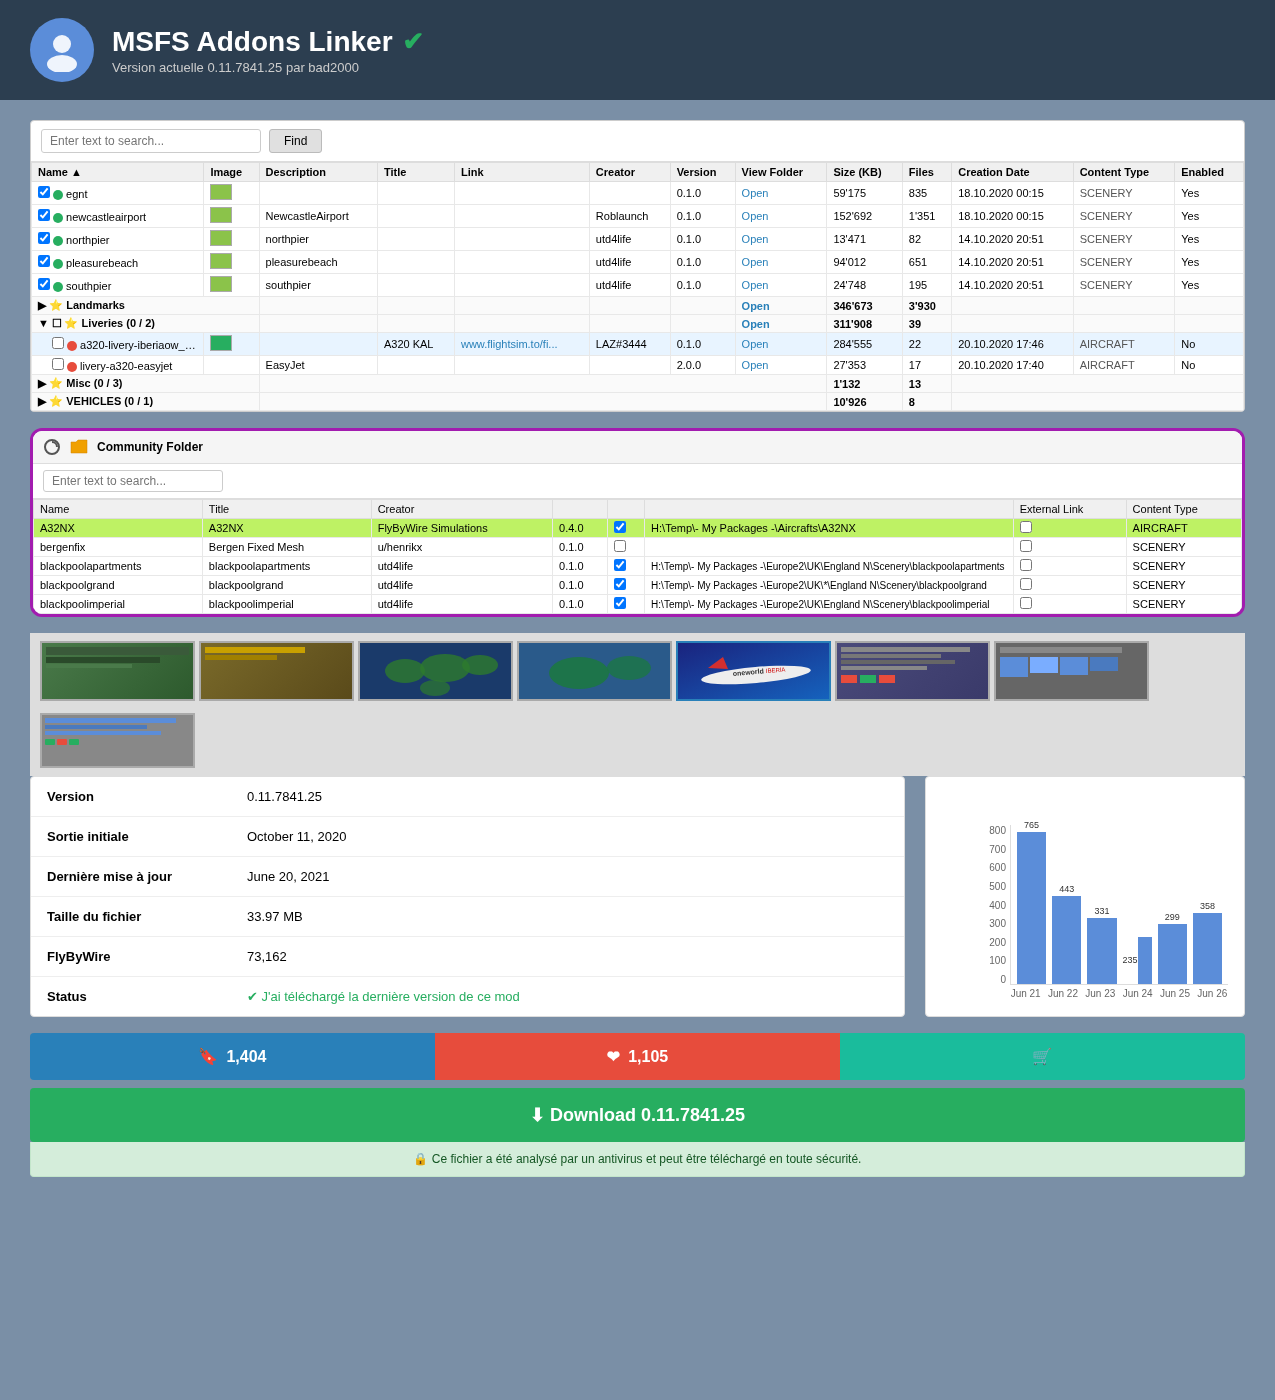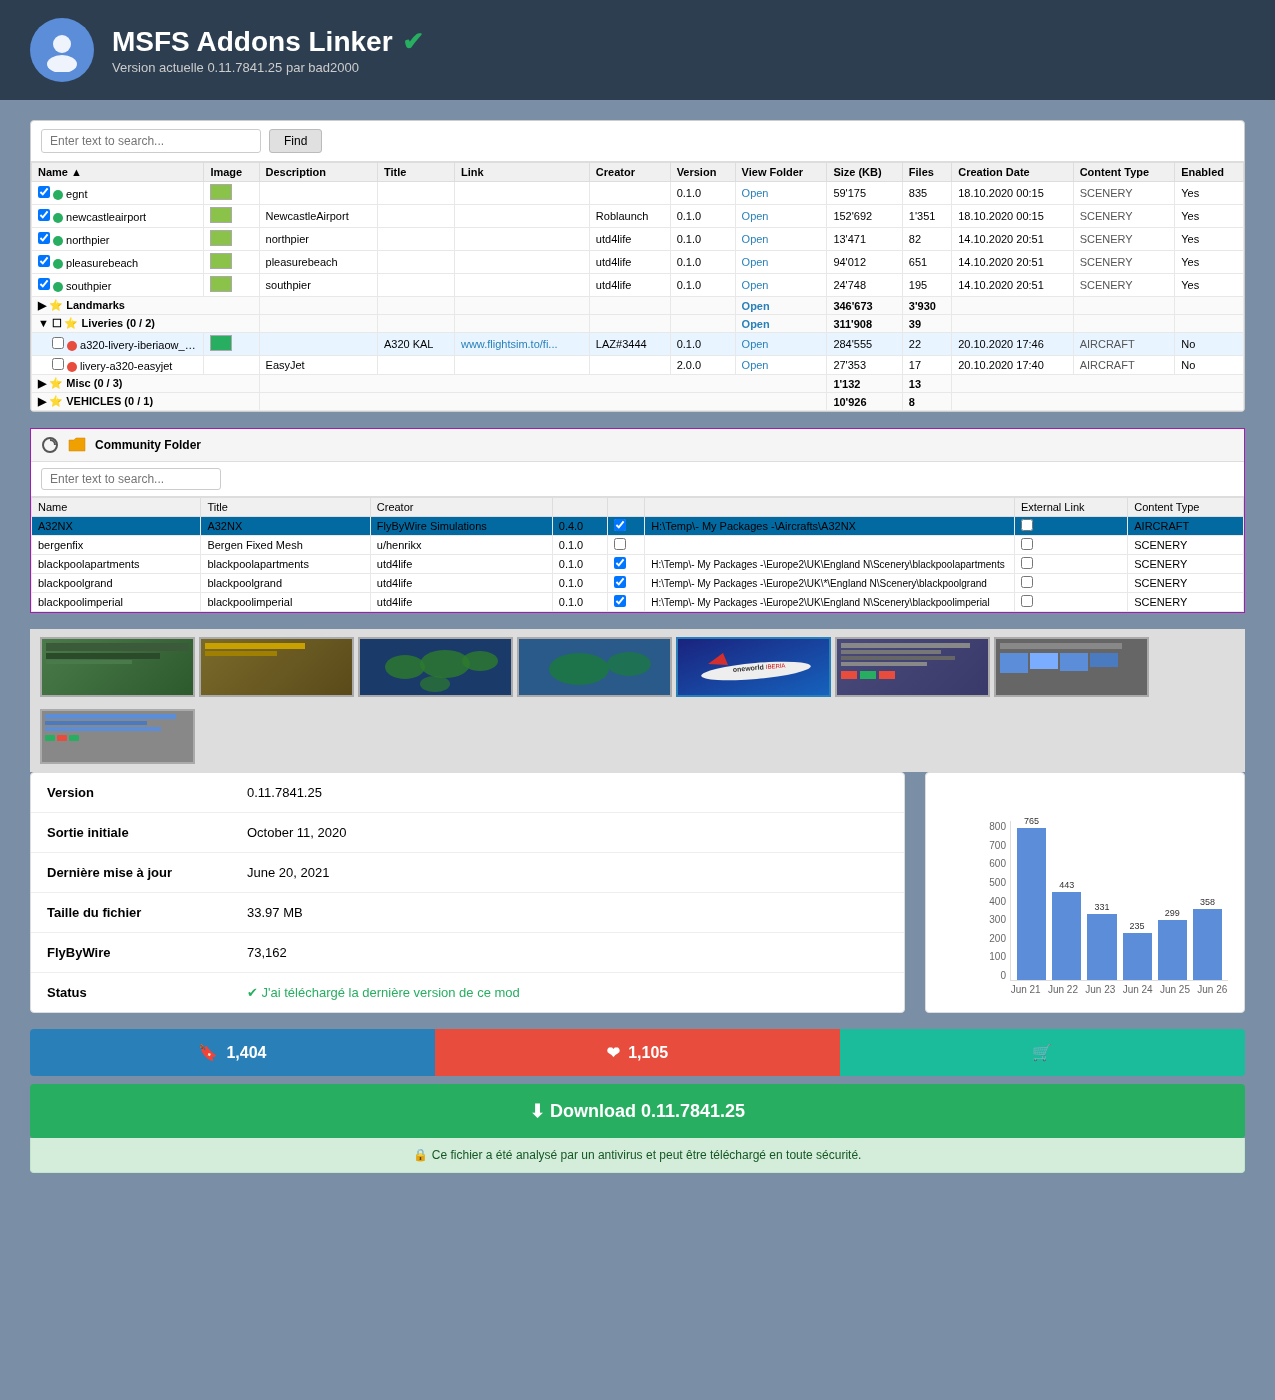--- a/index.html
+++ b/index.html
@@ -107,22 +107,22 @@
     .folder-row td { font-weight: 600; background: #fafafa; }
 
     .img-thumb { width: 22px; height: 16px; background: #8bc34a; display: inline-block; border: 1px solid #aaa; }
 
     
     .fm-table-wrap { overflow: hidden; position: relative; }
 
     
     .community-section {
       background: #fff;
-      border: 1px solid #a21caf;
-      border-radius: 0;
+      border: 3px solid #a21caf;
+      border-radius: 12px;
       margin-bottom: 16px;
       overflow: hidden;
     }
     .community-header {
       display: flex;
       align-items: center;
       gap: 8px;
       padding: 6px 10px;
       background: #f5f5f5;
       border-bottom: 1px solid #ddd;
@@ -147,21 +147,21 @@
       border: 1px solid #ddd;
       padding: 3px 6px;
       text-align: left;
       font-weight: 400;
     }
     .comm-table td {
       border: 1px solid #e8e8e8;
       padding: 2px 6px;
       white-space: nowrap;
     }
-    .comm-table tr:first-child td { background: #0369a1; }
+    .comm-table tr:first-child td { background: #bef264; }
 
     
     .thumbnails-strip {
       display: flex;
       gap: 4px;
       padding: 8px 10px;
       background: #ddd;
       overflow: hidden;
     }
     .thumb-item {
@@ -716,21 +716,21 @@
               <div style="display:flex;flex-direction:column;align-items:center;flex:1;">
                 <span style="font-size:9px;color:#333;margin-bottom:2px;">443</span>
                 <div style="width:100%;background:#5b8dd9;height:88px;"></div>
               </div>
 
               <div style="display:flex;flex-direction:column;align-items:center;flex:1;">
                 <span style="font-size:9px;color:#333;margin-bottom:2px;">331</span>
                 <div style="width:100%;background:#5b8dd9;height:66px;"></div>
               </div>
 
-              <div style="display:flex;flex-direction:column;align-items:center;flex:1;">
+              <div style="display:flex;align-items:center;flex:1;">
                 <span style="font-size:9px;color:#333;margin-bottom:2px;">235</span>
                 <div style="width:100%;background:#5b8dd9;height:47px;"></div>
               </div>
 
               <div style="display:flex;flex-direction:column;align-items:center;flex:1;">
                 <span style="font-size:9px;color:#333;margin-bottom:2px;">299</span>
                 <div style="width:100%;background:#5b8dd9;height:60px;"></div>
               </div>
 
               <div style="display:flex;flex-direction:column;align-items:center;flex:1;">

